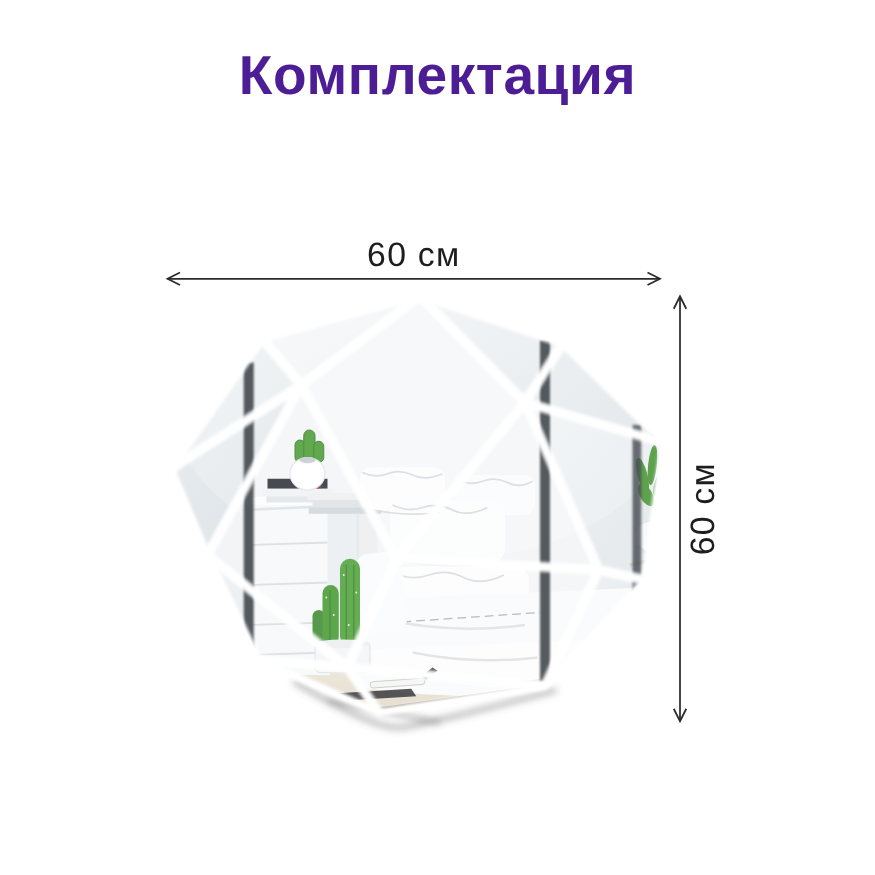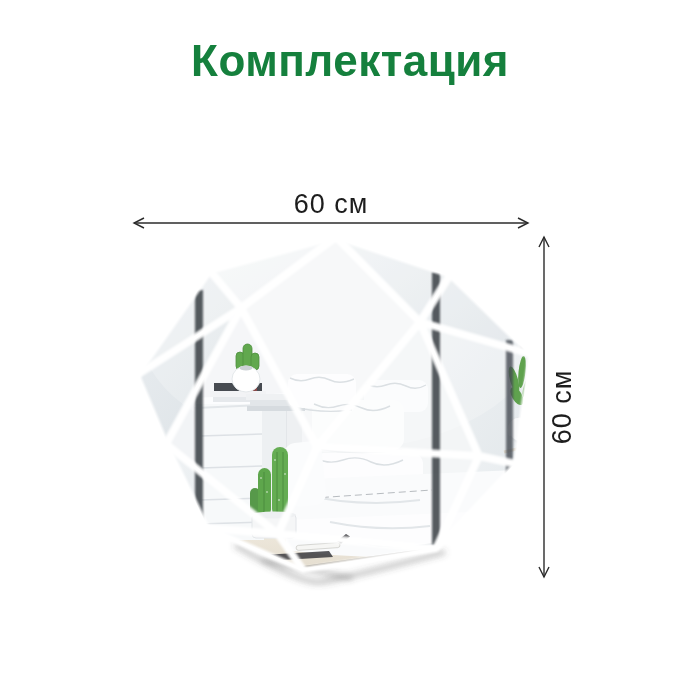--- a/index.html
+++ b/index.html
@@ -6,21 +6,21 @@
   body{
     width:700px;height:700px;position:relative;overflow:hidden;
     background:#ffffff;
     font-family:"Liberation Sans", sans-serif;
   }
   .stage{position:absolute;inset:0;}
   .page-title{
     position:absolute;top:36px;left:0;width:700px;
     text-align:center;
     font-size:44px;font-weight:700;letter-spacing:.5px;
-    color:#15803d;
+    color:#4c1d95;
     margin:0;
   }
   svg.diagram{position:absolute;left:0;top:0;}
   .dim-label{
     font-family:"Liberation Sans", sans-serif;
     font-size:27px;
     fill:#1d1d1d;
     letter-spacing:1px;
   }
 </style>

